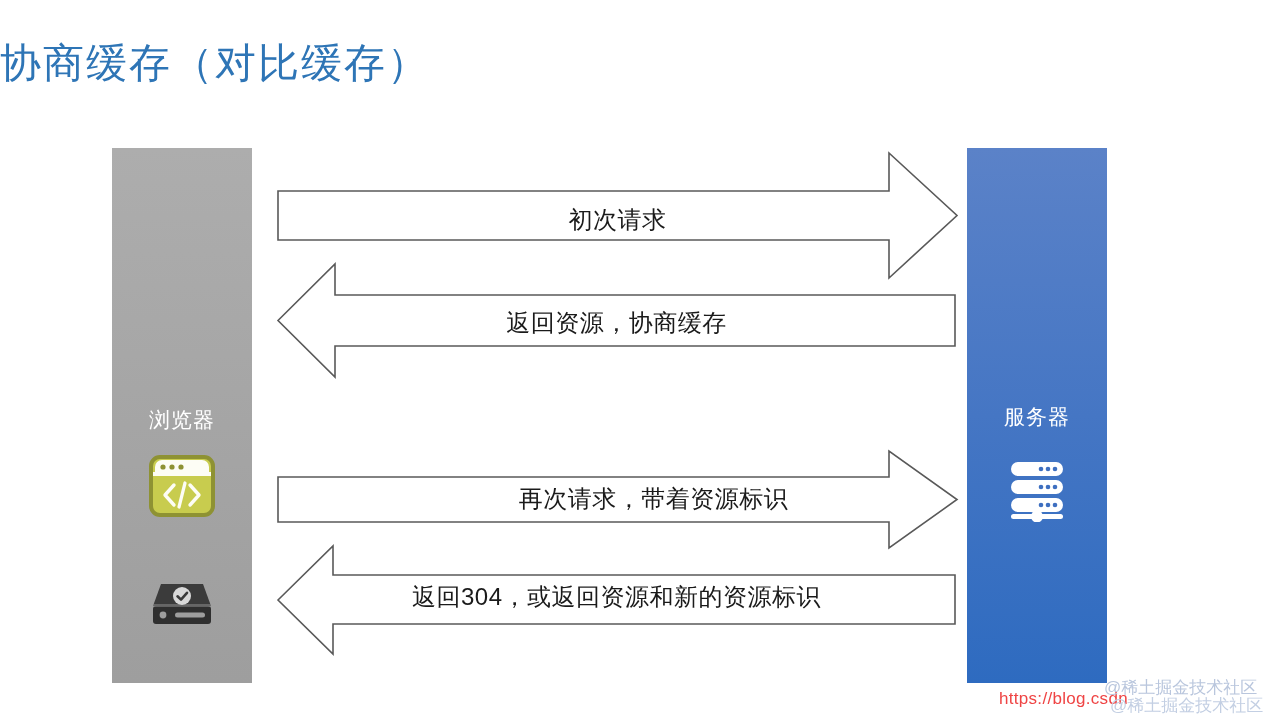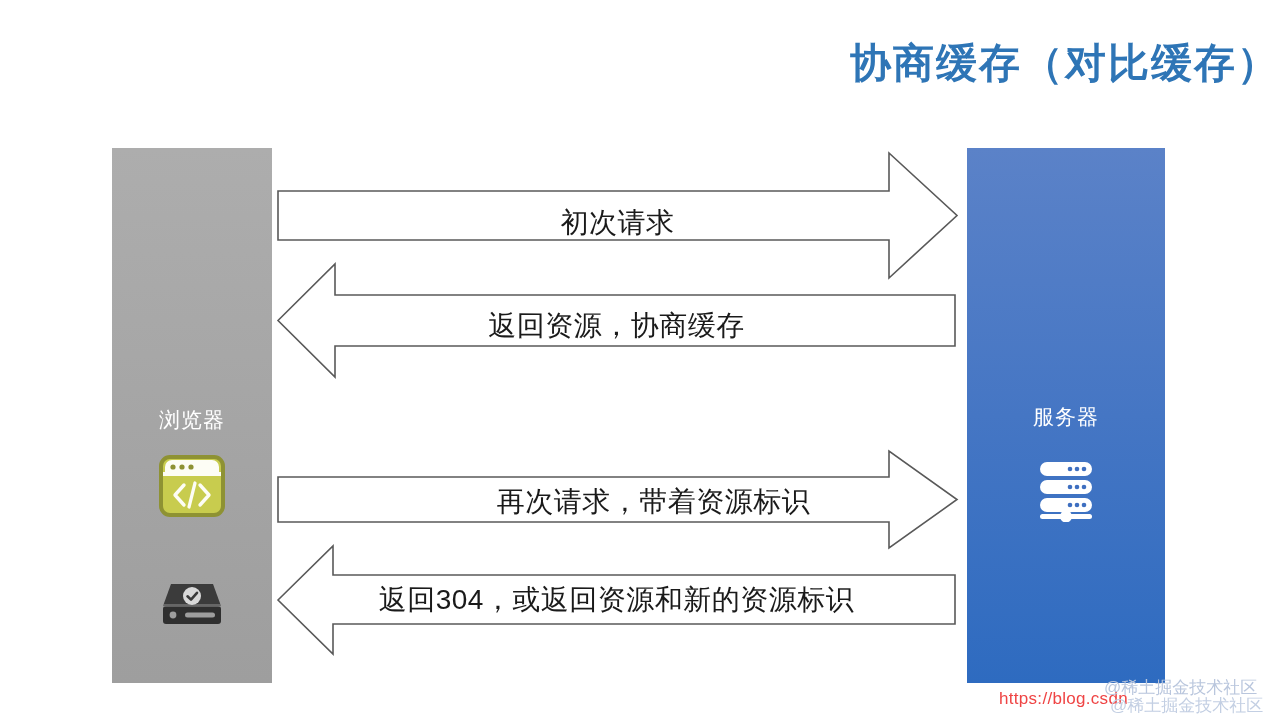--- a/index.html
+++ b/index.html
@@ -21,42 +21,41 @@
     height: 720px;
     background: #ffffff;
     overflow: hidden;
   }
   
   #slide-title {
     position: absolute;
     left: 0;
     top: 36px;
     width: 1280px;
-    text-align: right;
+    text-align: left;
     font-size: 41px;
-    font-weight: 700;
+    font-weight: 400;
     letter-spacing: 2px;
     color: #2E75B6;
     white-space: nowrap;
   }
   
   .column {
     position: absolute;
     top: 148px;
-    width: 160px;
+    width: 140px;
     height: 535px;
   }
   #browser-column {
     left: 112px;
     background: linear-gradient(180deg, #adadad 0%, #a6a6a6 45%, #9e9e9e 100%);
   }
   #server-column {
     left: 967px;
     background: linear-gradient(180deg, #5B82C8 0%, #4576C4 50%, #2E6BC0 100%);
-    padding-left: 38px;
   }
   .column-label {
     position: absolute;
     left: 0;
     width: 100%;
     text-align: center;
     color: #ffffff;
     font-size: 21px;
     font-weight: 400;
     letter-spacing: 1px;
@@ -97,21 +96,21 @@
   }
   .arrow-wrap svg {
     display: block;
     overflow: visible;
   }
   .arrow-label {
     position: absolute;
     left: 0;
     width: 100%;
     text-align: center;
-    font-size: 28px;
+    font-size: 24px;
     color: #1a1a1a;
     white-space: nowrap;
     letter-spacing: 0.5px;
   }
   #arrow1 { left: 277px; top: 152px; width: 681px; height: 127px; }
   #arrow1 .arrow-label { top: 52px; }
   #arrow2 { left: 277px; top: 263px; width: 679px; height: 115px; }
   #arrow2 .arrow-label { top: 44px; }
   #arrow3 { left: 277px; top: 450px; width: 681px; height: 99px; }
   #arrow3 .arrow-label { top: 33px; padding-left: 36px; }

